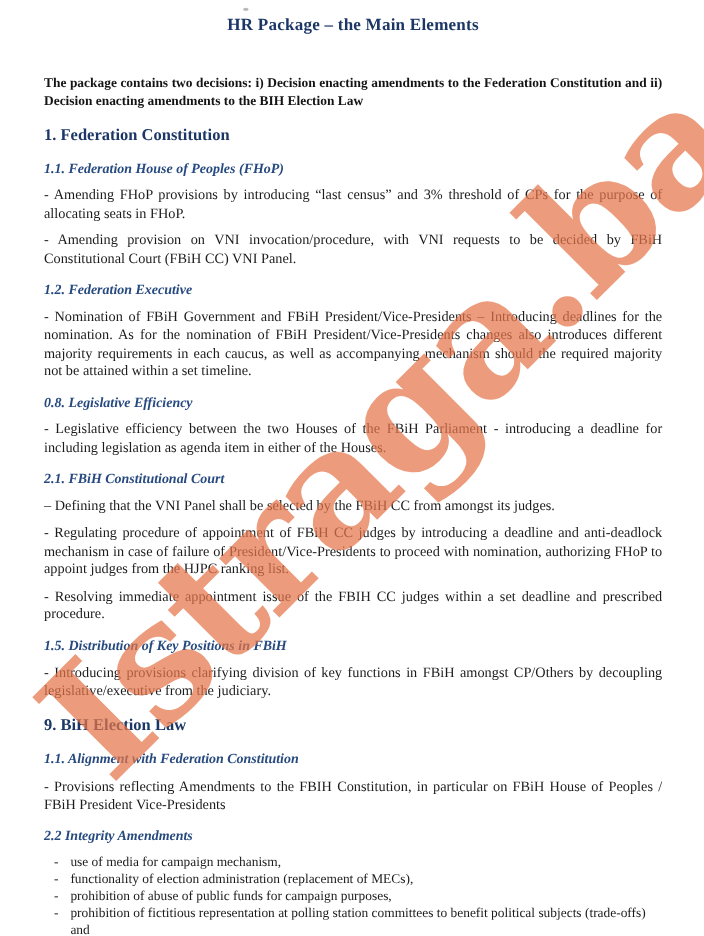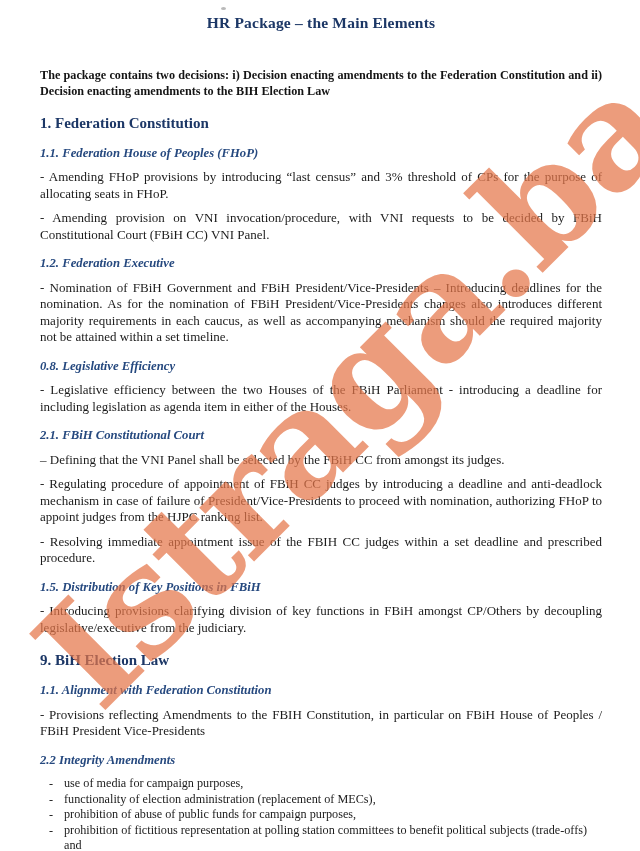--- a/index.html
+++ b/index.html
@@ -137,21 +137,21 @@
         <div class="blk p">- Resolving immediate appointment issue of the FBIH CC judges within a set deadline and prescribed procedure.</div>
         <div class="blk h2">1.5. Distribution of Key Positions in FBiH</div>
         <div class="blk p">- Introducing provisions clarifying division of key functions in FBiH amongst CP/Others by decoupling legislative/executive from the judiciary.</div>
         <div class="blk h1">9. BiH Election Law</div>
         <div class="blk h2">1.1. Alignment with Federation Constitution</div>
         <div class="blk p">- Provisions reflecting Amendments to the FBIH Constitution, in particular on FBiH House of Peoples / FBiH President Vice-Presidents</div>
         <div class="blk h2">2.2 Integrity Amendments</div>
         <div class="list">
           <div class="blk li">
             <span class="li-bullet">-</span>
-            <span class="li-text">use of media for campaign purposes,</span>
+            <span class="li-text">use of media for campaign mechanism,</span>
           </div>
           <div class="blk li">
             <span class="li-bullet">-</span>
             <span class="li-text">functionality of election administration (replacement of MECs),</span>
           </div>
           <div class="blk li">
             <span class="li-bullet">-</span>
             <span class="li-text">prohibition of abuse of public funds for campaign purposes,</span>
           </div>
           <div class="blk li">

